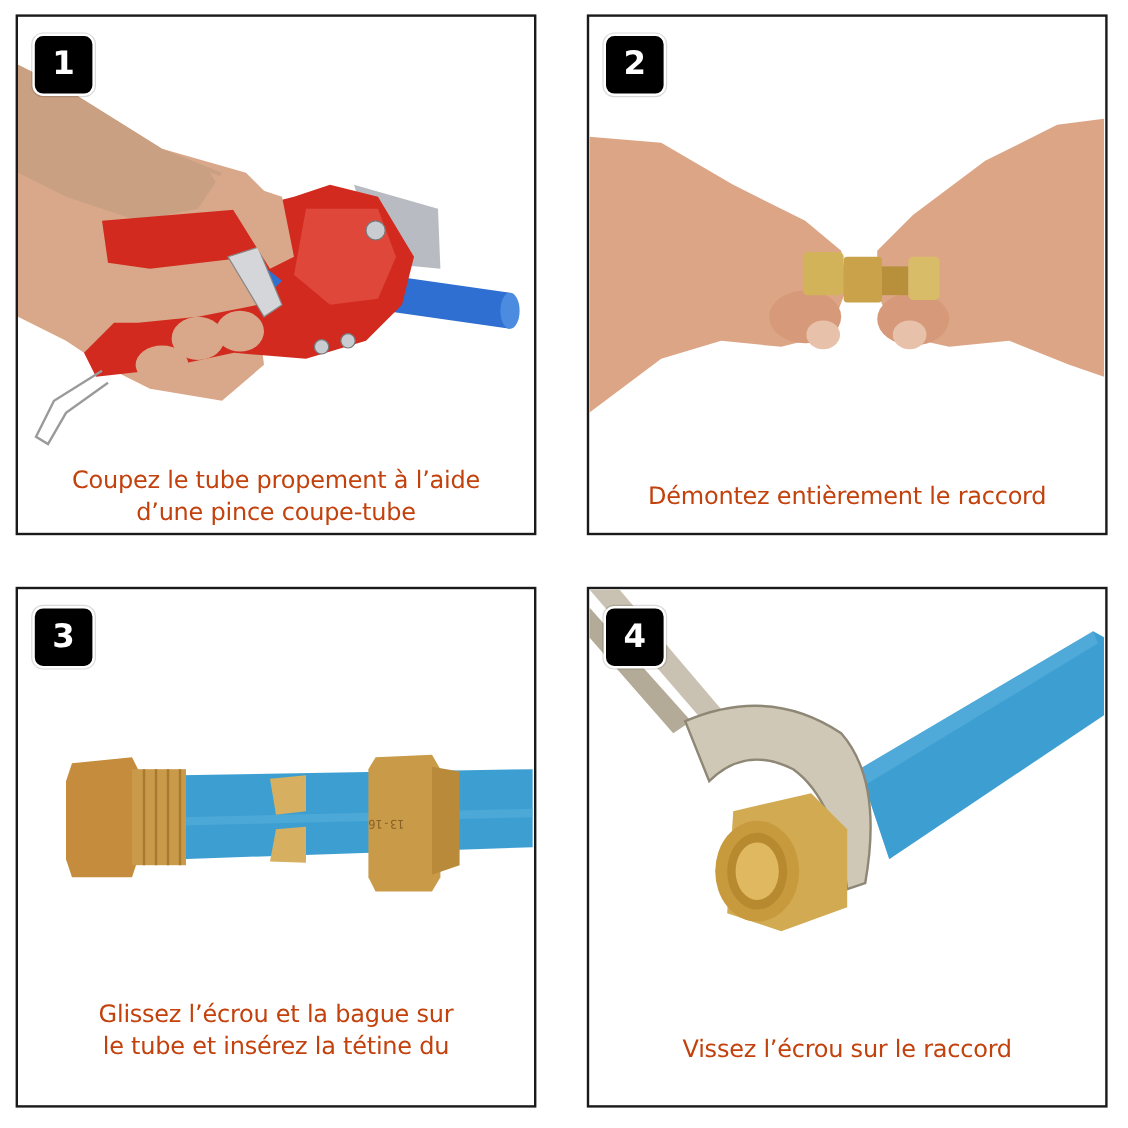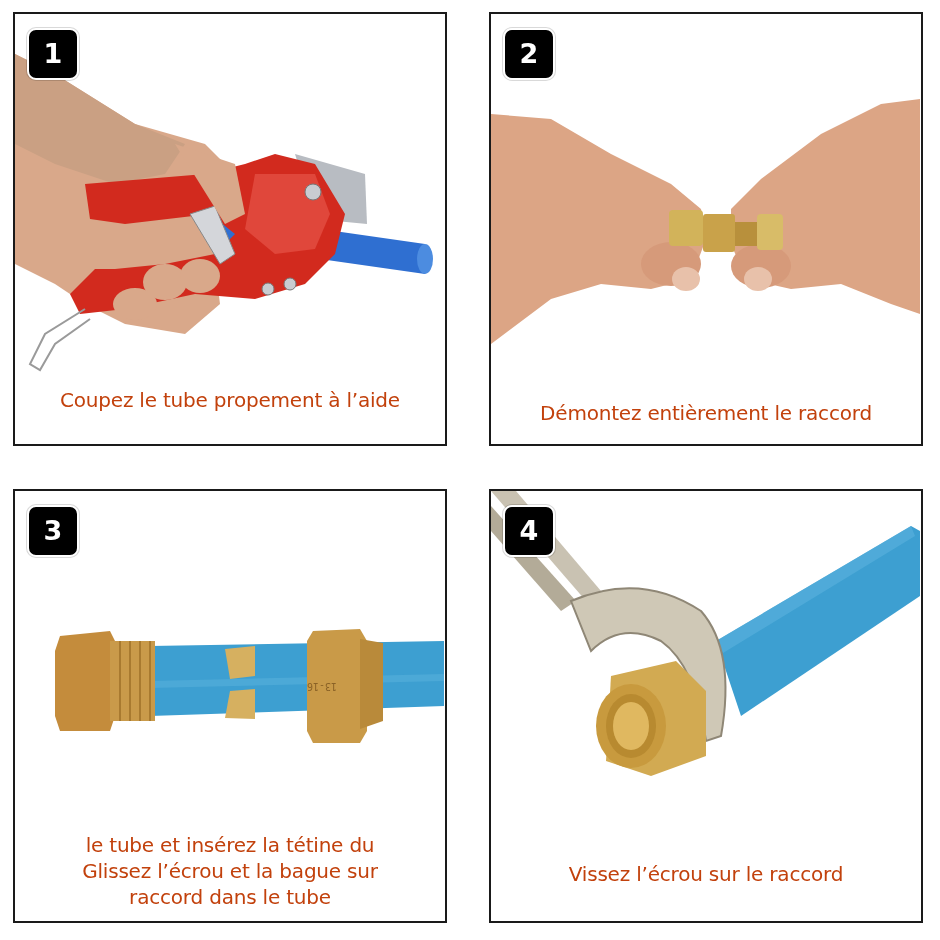--- a/index.html
+++ b/index.html
@@ -42,20 +42,21 @@
     <ellipse cx="150" cy="268" rx="22" ry="18" fill="#d9a88a"></ellipse>
     <ellipse cx="185" cy="262" rx="20" ry="17" fill="#d9a88a"></ellipse>
     <ellipse cx="120" cy="290" rx="22" ry="16" fill="#d9a88a"></ellipse>
     <path d="M160 130 L220 150 L230 200 L210 210 L185 170 Z" fill="#d9a88a"></path>
 
     <path d="M70 295 L30 320 L15 350 L25 356 L40 330 L75 305" fill="none" stroke="#9a9a9a" stroke-width="2"></path>
   </svg>
   <div class="badge">1</div>
   <div class="caption">
     <div>Coupez le tube propement à l’aide</div>
+    <div>d’une pince coupe-tube</div>
   </div>
 </div>
 
 <div class="panel" id="p2">
   <svg class="photo" viewBox="0 0 429 429">
 
     <path d="M0 100 L60 105 L120 140 L180 170 L210 195 L215 225 L200 265 L160 275 L110 270 L60 285 L0 330 Z" fill="#dca585"></path>
     <ellipse cx="180" cy="250" rx="30" ry="22" fill="#d69a7a"></ellipse>
     <ellipse cx="195" cy="265" rx="14" ry="12" fill="#e8c1aa"></ellipse>
 
@@ -91,23 +92,22 @@
 
     <path d="M210 158 L240 155 L240 185 L215 188 Z" fill="#d6b060"></path>
     <path d="M215 200 L240 198 L240 228 L210 227 Z" fill="#d6b060"></path>
 
     <path d="M298 140 L345 138 L352 150 L352 240 L345 252 L298 252 L292 240 L292 150 Z" fill="#c99a48"></path>
     <path d="M345 148 L368 152 L368 230 L345 238 Z" fill="#b98a3a"></path>
     <text x="322" y="198" font-family="DejaVu Sans Mono, monospace" font-size="10" fill="#8a6226" transform="rotate(180 322 195)">13-16</text>
   </svg>
   <div class="badge">3</div>
   <div class="caption">
+    <div>Glissez l’écrou et la bague sur</div>
     <div>le tube et insérez la tétine du</div>
-    <div>Glissez l’écrou et la bague sur</div>
-    <div>raccord dans le tube</div>
   </div>
 </div>
 
 <div class="panel" id="p4">
   <svg class="photo" viewBox="0 0 429 429">
 
     <path d="M225 150 L420 35 L429 40 L429 105 L250 225 Z" fill="#3d9fd1"></path>
     <path d="M225 150 L420 35 L424 45 L232 162 Z" fill="#5bb3de" opacity="0.6"></path>
 
     <path d="M0 0 L25 0 L110 100 L95 110 Z" fill="#c9c2b2"></path>

